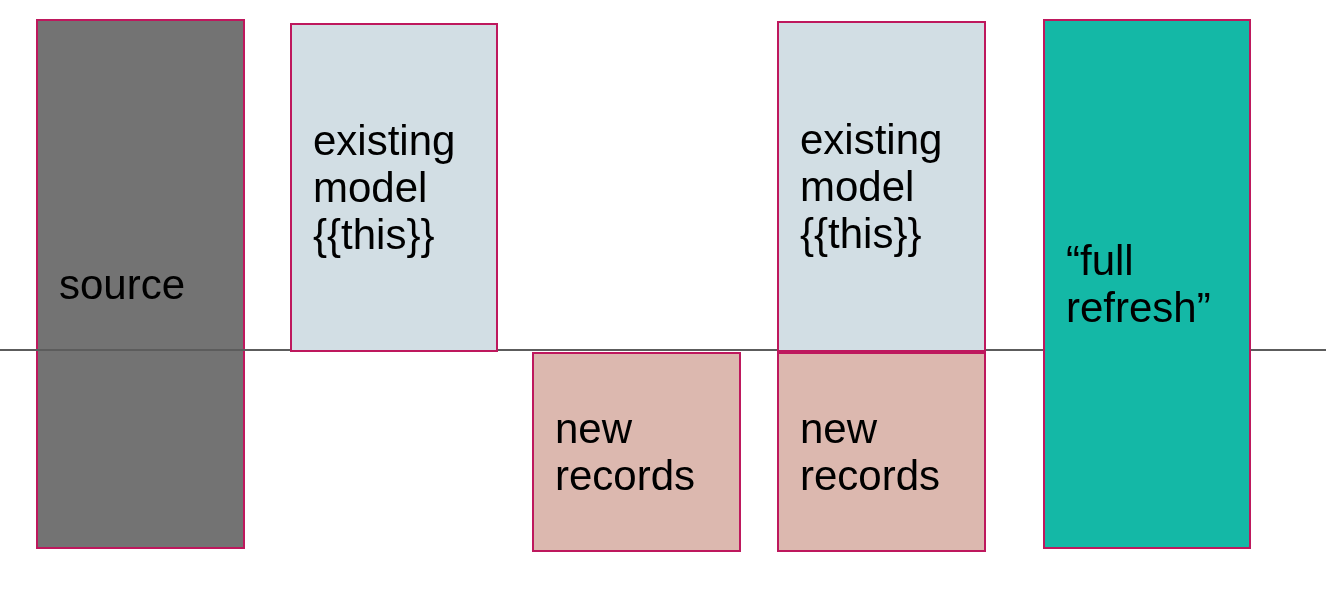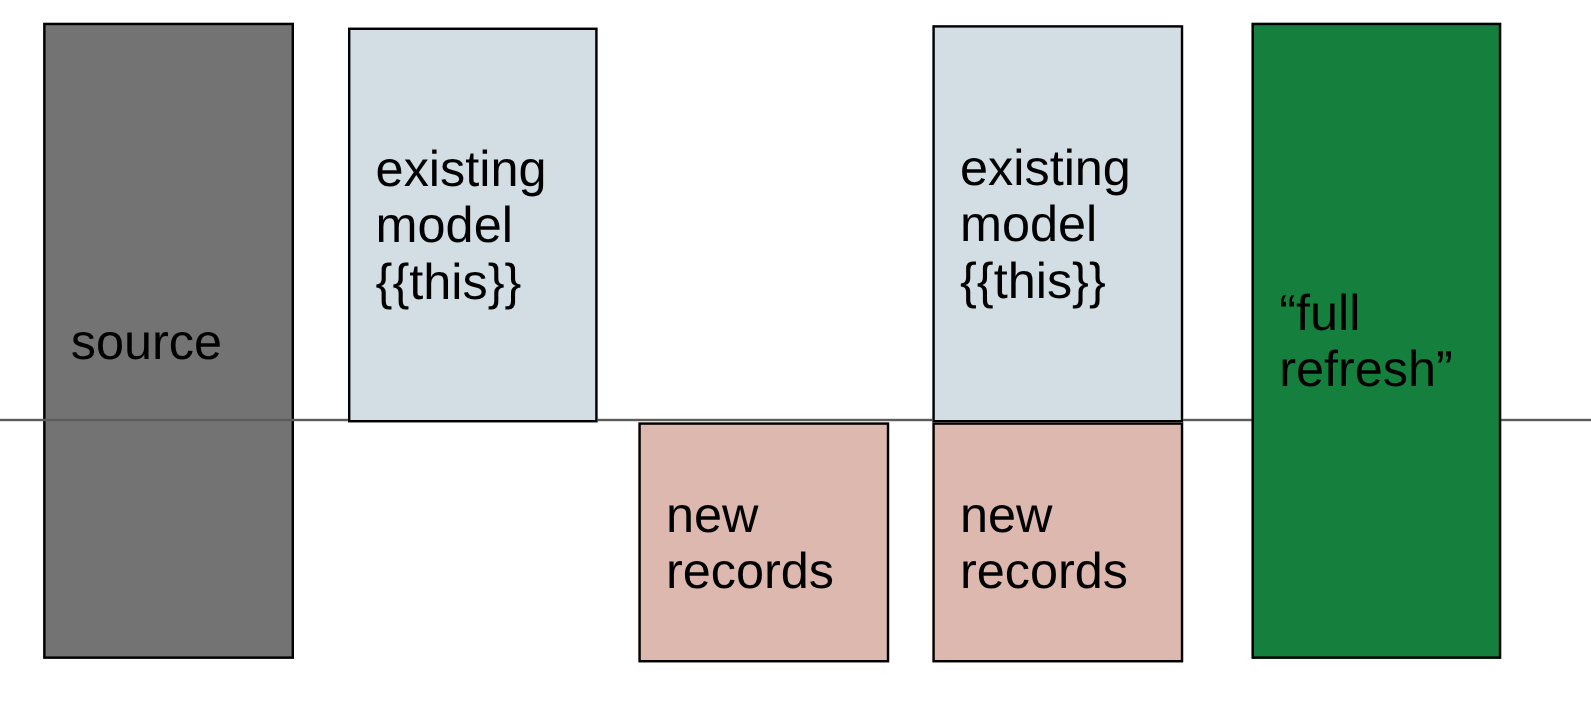--- a/index.html
+++ b/index.html
@@ -19,21 +19,21 @@
     position: absolute;
     left: 0;
     top: 349px;
     width: 1326px;
     height: 2px;
     z-index: 2;
   }
   .box {
     position: absolute;
     box-sizing: border-box;
-    border: 2px solid #000000;
+    border: 2px solid #be185d;
     display: flex;
     align-items: center;
     padding-left: 21px;
     padding-right: 10px;
     font-size: 42px;
     line-height: 47px;
     color: #000000;
     letter-spacing: 0;
   }
   .box .label {
@@ -68,17 +68,17 @@
   </div>
 
   <div class="box box-existing-right" style="background-color: rgb(210, 222, 228);">
     <span class="label">existing model {{this}}</span>
   </div>
 
   <div class="box box-new-right" style="background-color: rgb(220, 184, 175);">
     <span class="label">new records</span>
   </div>
 
-  <div class="box box-full-refresh" style="background-color: #15803d;">
+  <div class="box box-full-refresh" style="background-color: #14b8a6;">
     <span class="label">“full refresh”</span>
   </div>
 
 </div>
 
 </body></html>

